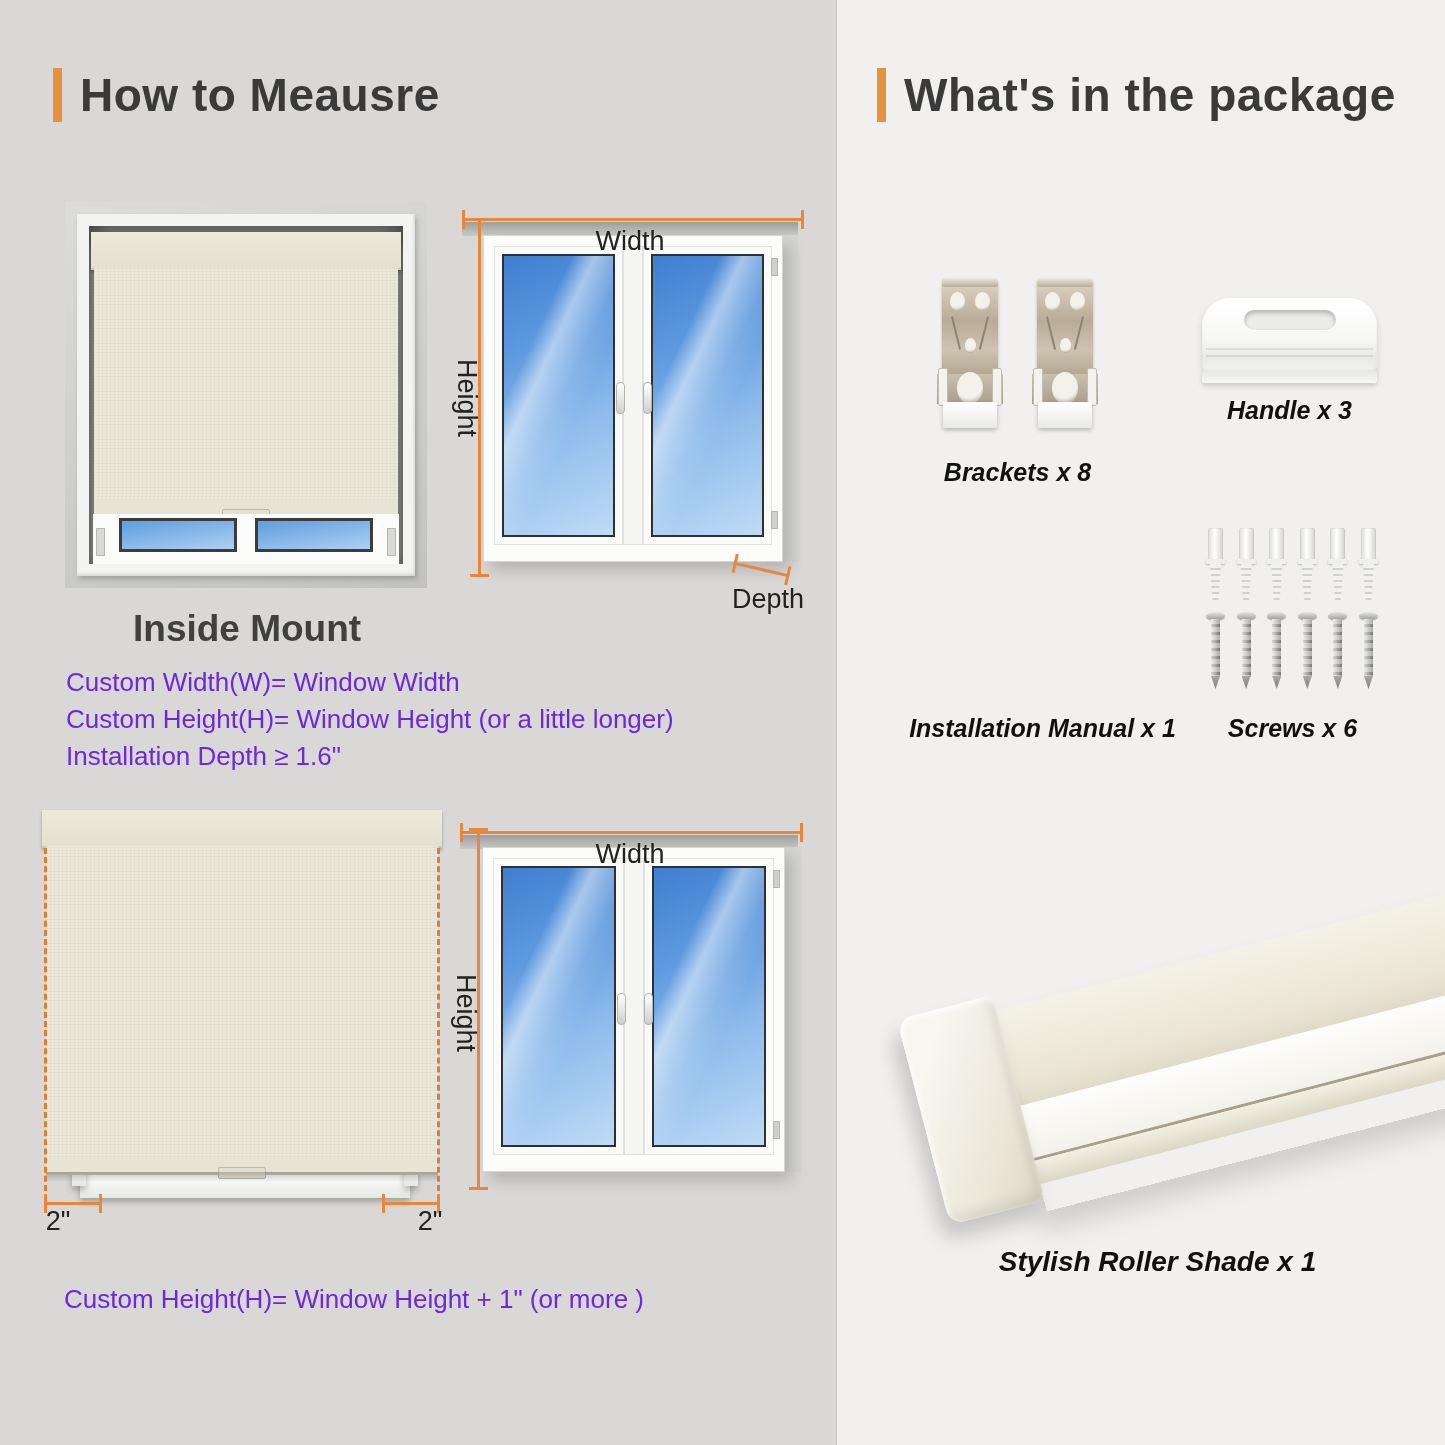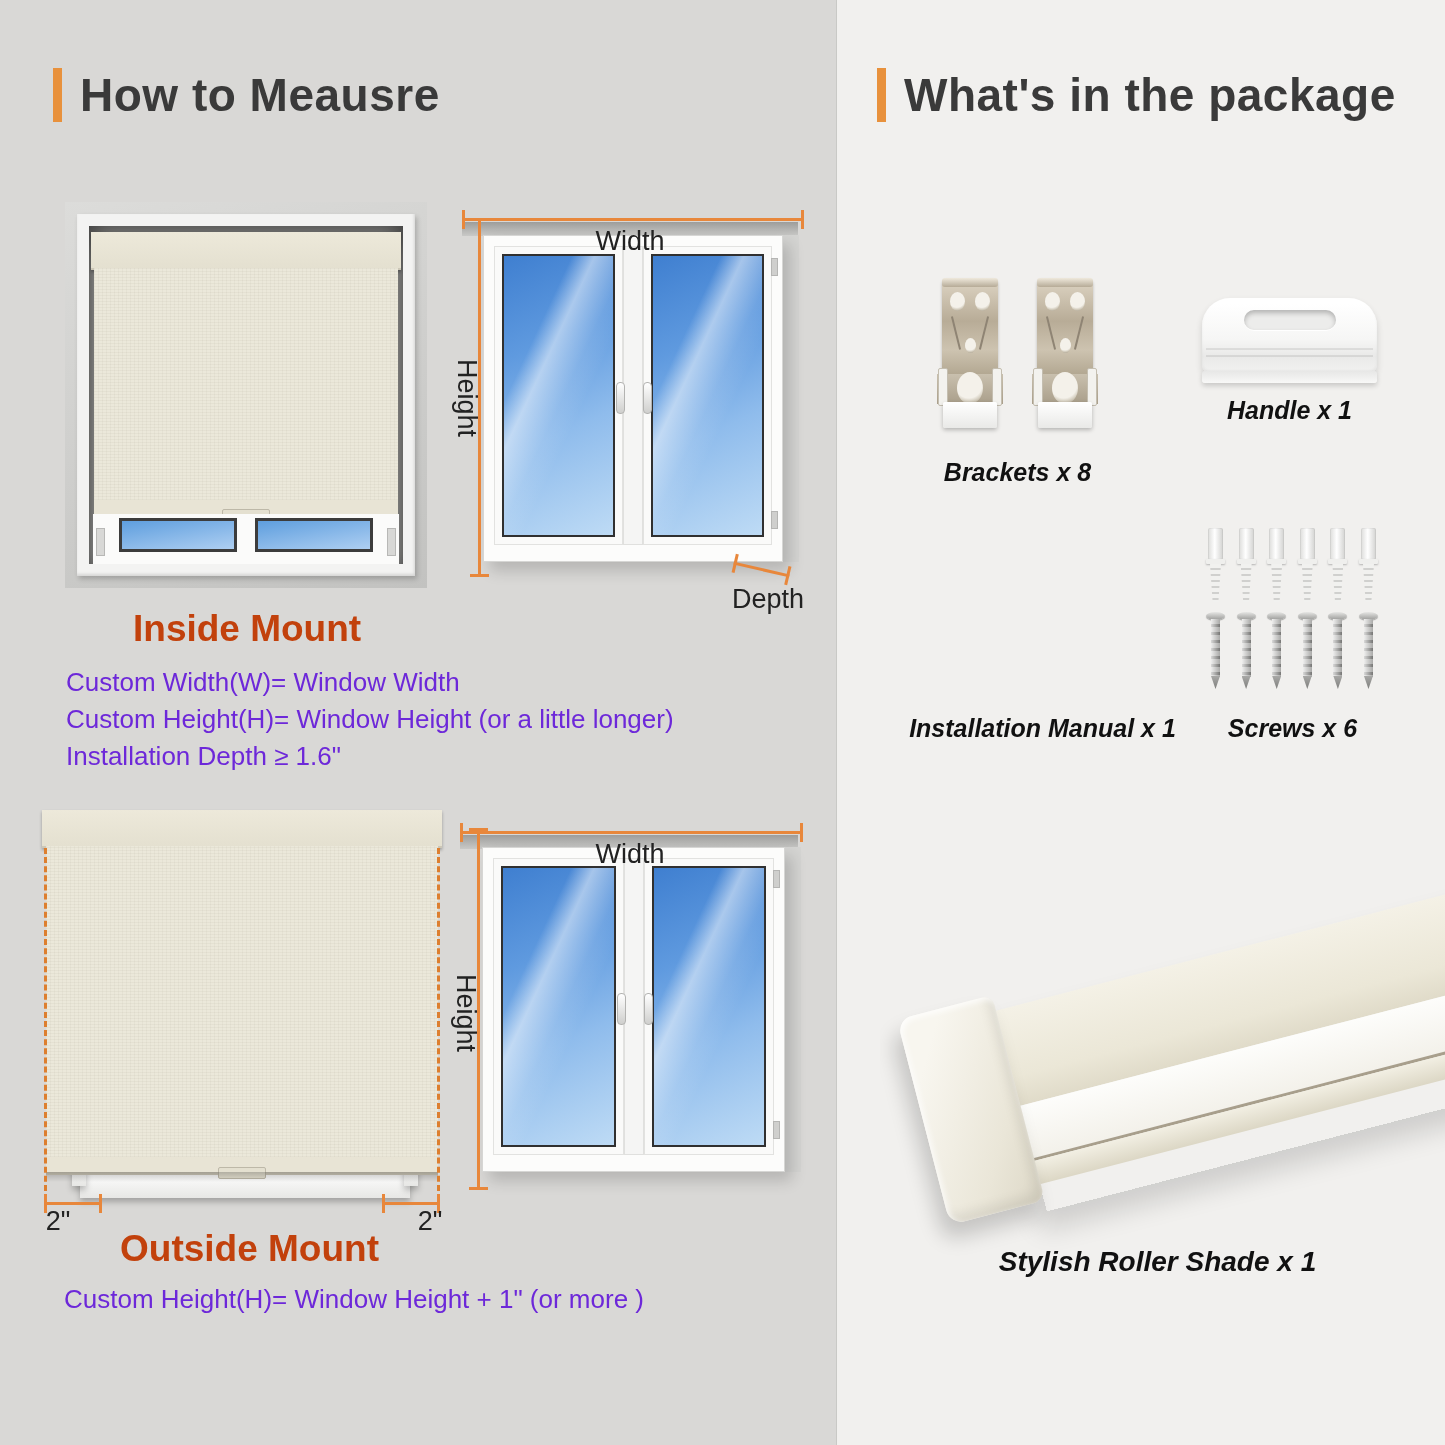--- a/index.html
+++ b/index.html
@@ -9,21 +9,21 @@
     background:#d9d8d6;
   }
   .bg-left  { position:absolute; left:0; top:0; width:836px; height:1445px; background:#d9d8d6; }
   .bg-right { position:absolute; left:836px; top:0; width:609px; height:1445px; background:#f1f0ee; border-left:1px solid #c9c9c6; box-sizing:border-box; }
 
   
   .sec-head { position:absolute; display:flex; align-items:flex-start; }
   .accent  { width:9px; height:54px; background:#E8913C; margin-right:18px; }
   .sec-title { font-size:46px; font-weight:bold; color:#3a3a3a; letter-spacing:.5px; white-space:nowrap; }
 
-  .h2 { position:absolute; font-size:37px; font-weight:bold; color:#c2410c; white-space:nowrap; }
+  .h2 { position:absolute; font-size:37px; font-weight:bold; color:#404040; white-space:nowrap; }
   .body-lines { position:absolute; font-size:26px; color:#6d28d9; line-height:37px; white-space:nowrap; }
 
   
   .arr-h { position:absolute; height:3px; background:#E8873B; }
   .arr-h::before,.arr-h::after { content:""; position:absolute; width:3px; height:19px; top:-8px; background:#E8873B; }
   .arr-h::before{ left:0; } .arr-h::after{ right:0; }
   .arr-v { position:absolute; width:3px; background:#E8873B; }
   .arr-v::before,.arr-v::after { content:""; position:absolute; height:3px; width:19px; left:-8px; background:#E8873B; }
   .arr-v::before{ top:0; } .arr-v::after{ bottom:0; }
   .dim-label { position:absolute; font-size:27px; color:#222; font-weight:500; text-align:center; }
@@ -243,21 +243,20 @@
       <div class="whandle b"></div>
       <div class="hinge" style="top:22px;"></div>
       <div class="hinge" style="bottom:32px;"></div>
     </div>
     <div class="arr-h" style="left:5px; top:23px; width:343px;"></div>
     <div class="dim-label" style="left:0; top:31px; width:350px;">Width</div>
     <div class="arr-v" style="left:22px; top:20px; height:362px;"></div>
     <div class="dim-label rot90" style="left:-48px; top:191px; width:120px; height:28px;">Height</div>
   </div>
 
-  <div class="h2" style="left:120px; top:1228px;">Outside Mount</div>
   <div class="body-lines" style="left:64px; top:1281px;">
     <div>Custom Height(H)= Window Height + 1" (or more )</div>
   </div>
 
   <div class="sec-head" style="left:877px; top:68px;">
     <div class="accent"></div>
     <div class="sec-title">What's in the package</div>
   </div>
 
   <div class="bracket" style="left:937px; top:278px;">
@@ -292,21 +291,21 @@
   </div>
   <div class="pk-label" style="left:905px; top:458px; width:225px;">Brackets x 8</div>
 
   <div class="handle" style="left:1202px; top:298px;">
     <div class="hd-main"></div>
     <div class="hd-slot"></div>
     <div class="hd-ridge" style="top:50px;"></div>
     <div class="hd-ridge" style="top:57px;"></div>
     <div class="hd-lip"></div>
   </div>
-  <div class="pk-label" style="left:1192px; top:396px; width:195px;">Handle x 1</div>
+  <div class="pk-label" style="left:1192px; top:396px; width:195px;">Handle x 3</div>
 
   <div class="pk-label" style="left:895px; top:714px; width:295px;">Installation Manual x 1</div>
 
   <div class="hw-row" style="left:1206px; top:528px; width:172px;">
     <div class="anchor">
         <div class="an-top"></div>
         <div class="an-collar"></div>
         <div class="an-shank"></div>
       </div>
     <div class="anchor">

